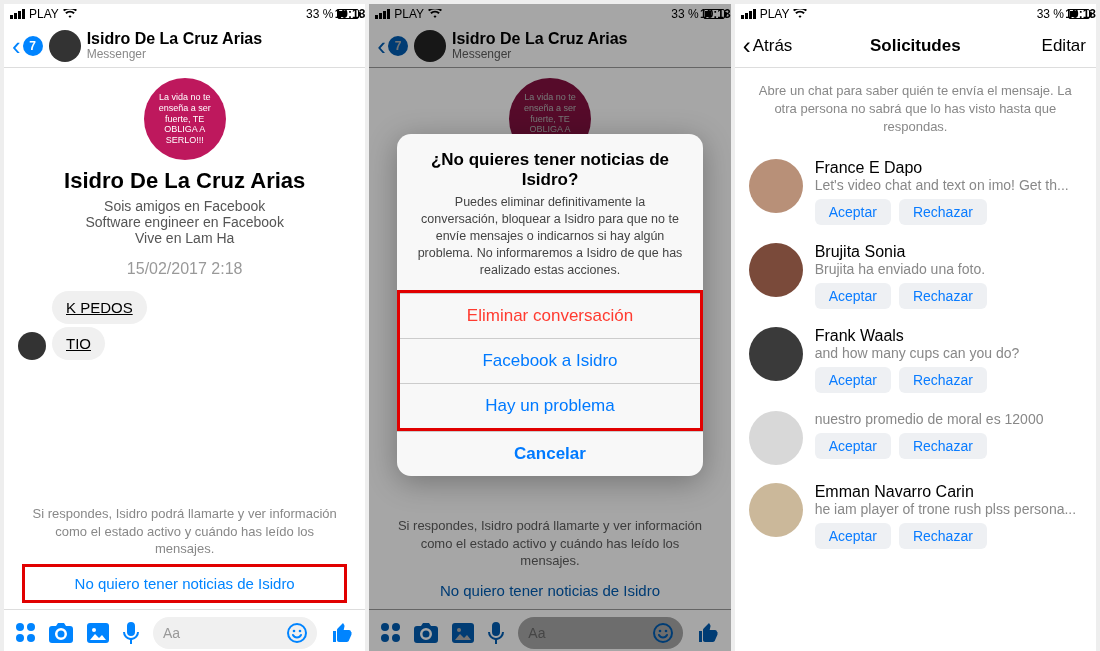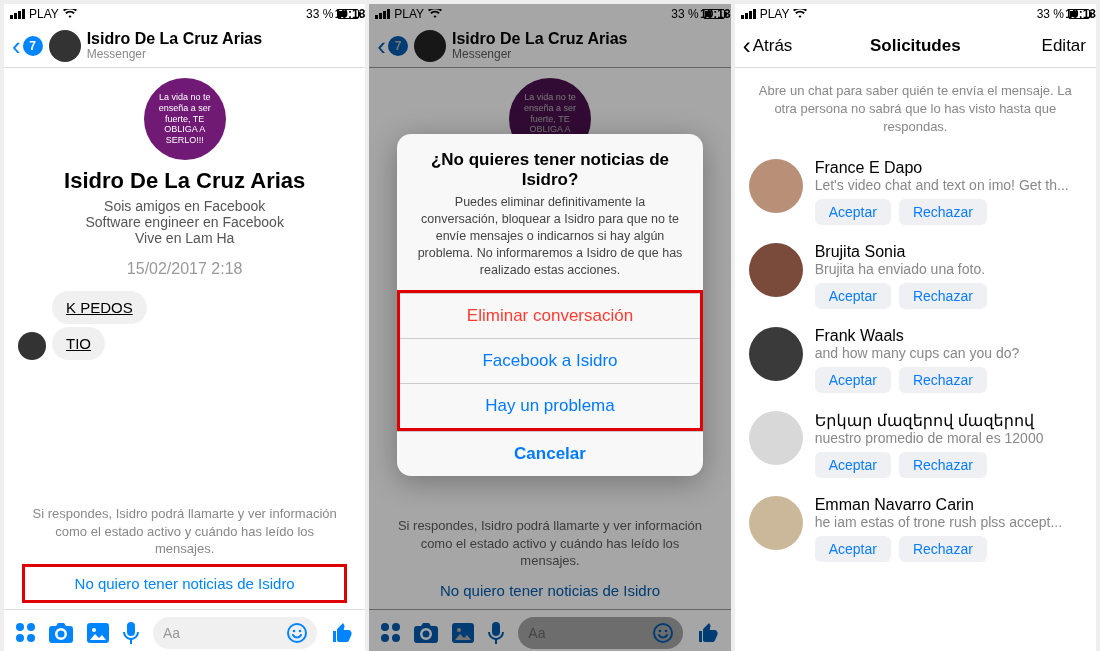--- a/index.html
+++ b/index.html
@@ -66,21 +66,21 @@
   .header-title{ font-weight:600; font-size:16px;}
   .header-sub{ font-size:12px; color:#888;}
   .nav-title-center{
     position:absolute; left:0; right:0; text-align:center; font-weight:600; font-size:17px;
   }
   .nav-right{ position:absolute; right:10px; font-size:17px; color:#000;}
   .nav-left-text{ color:#000; font-size:17px; display:flex; align-items:center; gap:2px;}
   
   .profile-section{ text-align:center; padding:10px 20px 4px; }
   .avatar-lg{
-    width:82px; height:82px; border-radius:50%; background:#701a75;
+    width:82px; height:82px; border-radius:50%; background:#be185d;
     margin:0 auto 8px; display:flex; align-items:center; justify-content:center;
     color:#fff; font-size:9px; line-height:1.2; padding:6px; font-weight:500;text-align:center;
   }
   .profile-name{ font-size:22px; font-weight:700; margin-bottom:4px;}
   .profile-line{ font-size:14px; color:#555; }
   .timestamp{ font-size:16px; color:#999; margin:14px 0 6px;}
   .messages{ padding:0 14px;text-decoration:underline; }
   .msg-row{ display:flex; align-items:flex-end; gap:6px; margin:3px 0;}
   .msg-avatar{ width:28px; height:28px; border-radius:50%; background:#333; flex-shrink:0;
     display:flex; align-items:center; justify-content:center; color:#fff; font-size:5px; text-align:center;}
@@ -411,33 +411,32 @@
           <div class="req-preview">and how many cups can you do?</div>
           <div class="req-actions">
             <span class="pill-btn">Aceptar</span>
             <span class="pill-btn">Rechazar</span>
           </div>
         </div>
       </div>
       <div class="req-item">
         <div class="req-avatar" style="background:#d8d8d8;"></div>
         <div class="req-body">
-          <div class="req-name">Երկար մազերով մազերով</div>
           <div class="req-preview">nuestro promedio de moral es 12000</div>
           <div class="req-actions">
             <span class="pill-btn">Aceptar</span>
             <span class="pill-btn">Rechazar</span>
           </div>
         </div>
       </div>
       <div class="req-item">
         <div class="req-avatar" style="background:#cbb89a;"></div>
         <div class="req-body">
           <div class="req-name">Emman Navarro Carin</div>
-          <div class="req-preview">he iam estas of trone rush plss accept...</div>
+          <div class="req-preview">he iam player of trone rush plss persona...</div>
           <div class="req-actions">
             <span class="pill-btn">Aceptar</span>
             <span class="pill-btn">Rechazar</span>
           </div>
         </div>
       </div>
     </div>
 </div>
 
 </body></html>

